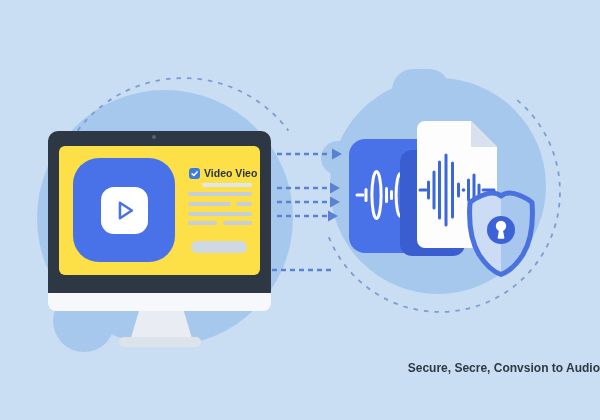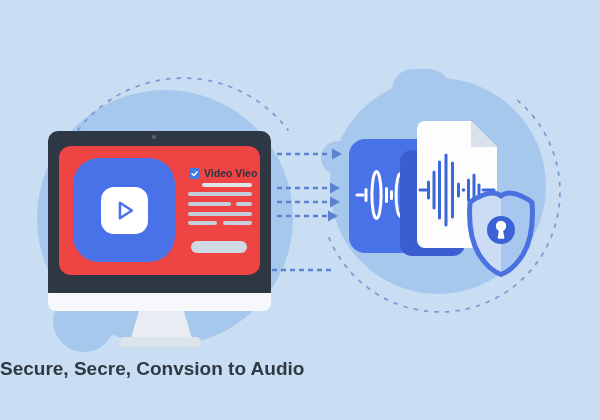--- a/index.html
+++ b/index.html
@@ -15,21 +15,21 @@
   .blob-left-bottom{left:53px;top:290px;width:62px;height:62px;}
   .circle-right{left:330px;top:78px;width:216px;height:216px;}
   .bump-right-top{left:392px;top:69px;width:58px;height:42px;border-radius:21px;}
   .bump-right-left{left:321px;top:141px;width:34px;height:34px;}.z2{z-index:2}.z3{z-index:3}.z4{z-index:4}.z5{z-index:5}
   .z6{z-index:6}.z7{z-index:7}.z8{z-index:8}.z9{z-index:9}.z10{z-index:10}.z11{z-index:11}
 
   
   .monitor-frame{left:48px;top:131px;width:223px;height:164px;background:#2d3844;border-radius:10px 10px 3px 3px;}
   .monitor-chin{left:48px;top:293px;width:223px;height:18px;background:#f6f8fb;border-radius:0 0 8px 8px;}
   .camera-dot{left:152px;top:135px;width:4px;height:4px;border-radius:50%;background:#5a636f;}
-  .screen{left:59px;top:146px;width:201px;height:129px;background:#ef4444;border-radius:12px;}
+  .screen{left:59px;top:146px;width:201px;height:129px;background:#fde047;border-radius:6px;}
   .stand-neck{left:125px;top:311px;width:70px;height:28px;background:#e9edf3;
     clip-path:polygon(20% 0, 84% 0, 96% 100%, 8% 100%);}
   .stand-base{left:119px;top:337px;width:82px;height:10px;background:#dde3ea;border-radius:5px;}
 
   
   .screen .abs{position:absolute;}
   .play-card{left:14px;top:12px;width:102px;height:104px;background:#4a72e8;border-radius:26px;
     display:flex;align-items:center;justify-content:center;}
   .play-inner{width:47px;height:47px;background:#ffffff;border-radius:13px;
     display:flex;align-items:center;justify-content:center;}
@@ -50,22 +50,22 @@
   
   .audio-card{left:349px;top:139px;width:92px;height:114px;background:#4a72e8;border-radius:16px;}
   .shadow-card{left:400px;top:150px;width:65px;height:106px;background:#3a5ecf;border-radius:12px;}
   .doc{left:417px;top:121px;width:80px;height:127px;background:#fdfdfe;border-radius:8px;
     clip-path:polygon(0 0, 67.5% 0, 100% 20.5%, 100% 100%, 0 100%);}
   .doc-fold{left:471px;top:121px;width:26px;height:26px;background:#d9e2ec;
     clip-path:polygon(0 0, 100% 100%, 0 100%);}
   .shield-box{left:463px;top:189px;width:76px;height:88px;}
 
   
-  .caption{left:0;right:0;top:359px;text-align:left;color:#2e3944;font-weight:bold;
-    font-size:19px;line-height:19px;}
+  .caption{left:0;right:0;top:359px;text-align:right;color:#2e3944;font-weight:bold;
+    font-size:12px;line-height:19px;}
   .svg-layer{left:0;top:0;pointer-events:none;}
 </style>
 </head>
 <body>
 
 <div class="canvas">
 
   <svg class="abs svg-layer z3" width="600" height="420" viewBox="0 0 600 420">
     <path d="M77.6,130.6 A132,132 0 0 1 288.4,130.6" fill="none" stroke="#7b9dd3" stroke-width="1.8" stroke-dasharray="4.5 6"></path>
     <path d="M517.2,100.1 A120,120 0 1 1 327.2,233.0" fill="none" stroke="#7b9dd3" stroke-width="1.8" stroke-dasharray="4.5 6"></path>

